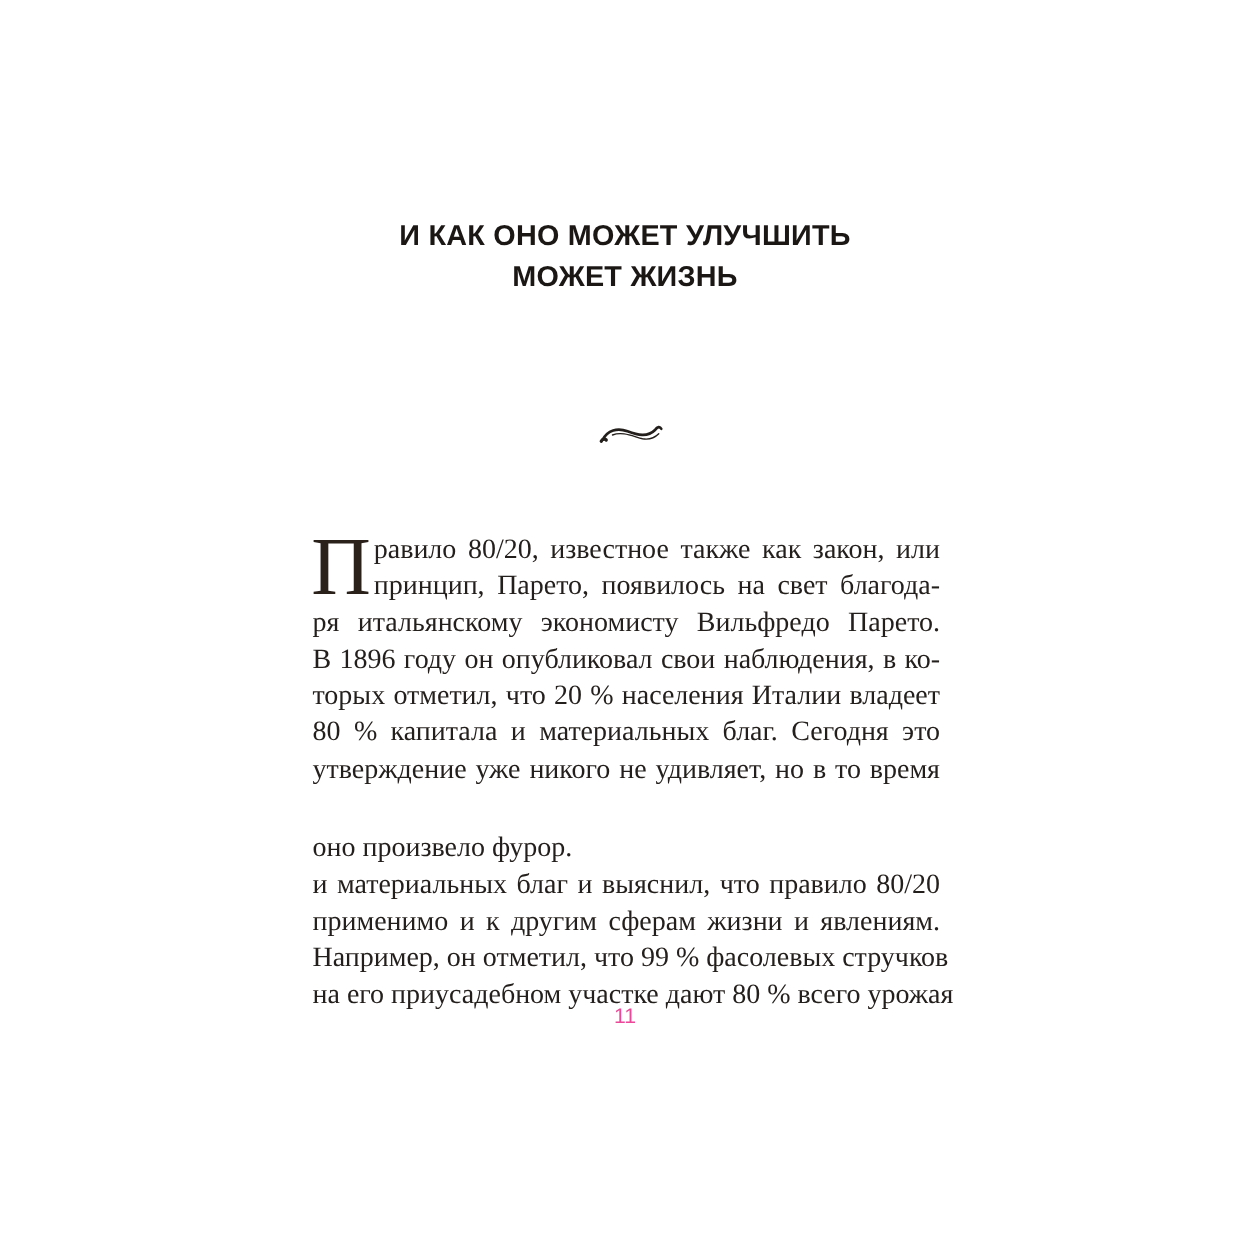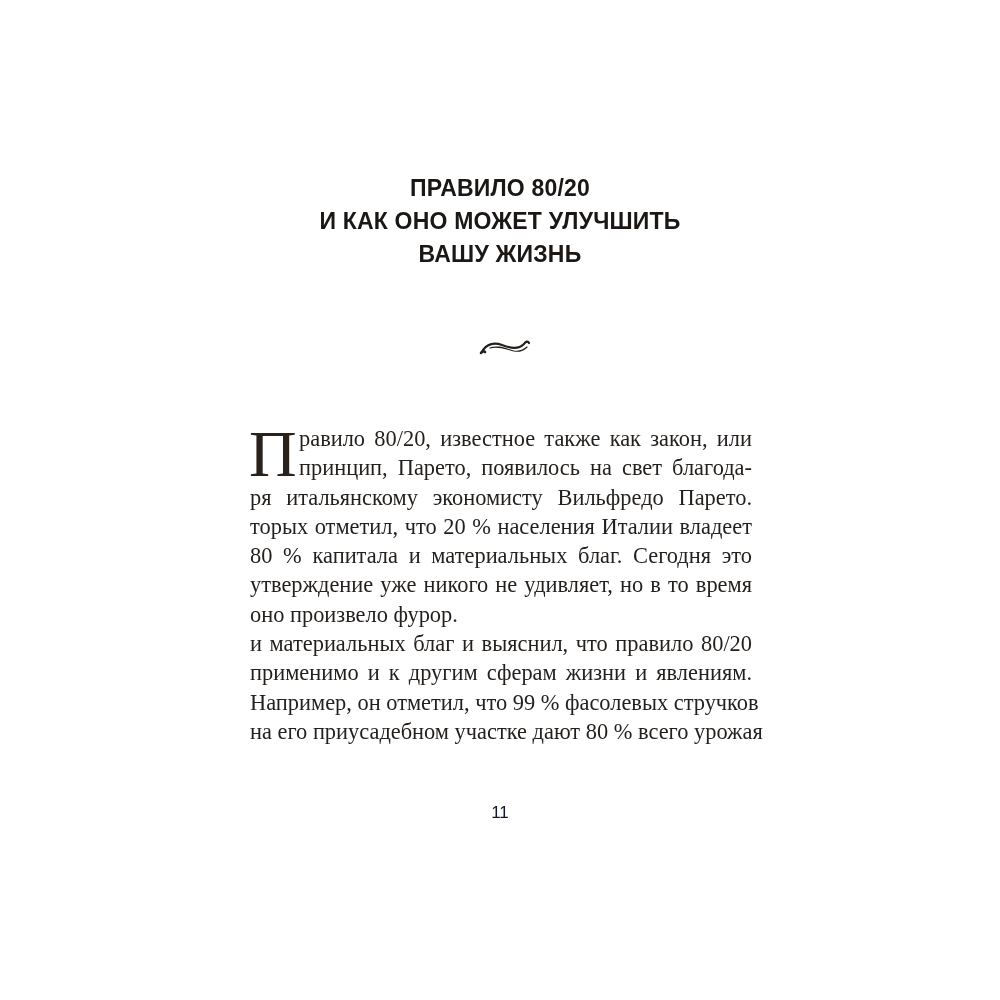--- a/index.html
+++ b/index.html
@@ -59,20 +59,21 @@
       margin: 0;
     }
     .line {
       display: block;
       text-align: justify;
       text-align-last: justify;
       white-space: nowrap;
     }
     .line.last {
       text-align-last: left;
+      margin-top: 34px;
     }
     .para2 .line.first {
       text-indent: 34px;
     }
     .dropcap-wrap {
       position: relative;
     }
     .dropcap {
       position: absolute;
       left: -1px;
@@ -86,46 +87,46 @@
       padding-left: 49px;
     }
     .page-number {
       position: absolute;
       left: 470px;
       width: 60px;
       top: 803px;
       text-align: center;
       font-family: "Liberation Sans", sans-serif;
       font-size: 17px;
-      color: #0f172a;
+      color: #ec4899;
     }
   </style>
 </head>
 <body>
 
 <div class="page">
 
   <h1 class="chapter-title" style="margin:0;">
-    <span class="line" style="text-align:center;text-align-last:center;">ПРАВИЛО 80/20</span>
     <span class="line" style="text-align:left;text-align-last:center;">И КАК ОНО МОЖЕТ УЛУЧШИТЬ</span>
-    <span class="line" style="text-align:center;text-align-last:center;">ВАШУ ЖИЗНЬ</span>
+    <span class="line" style="text-align:center;text-align-last:center;">МОЖЕТ ЖИЗНЬ</span>
   </h1>
 
   <svg class="ornament" viewBox="0 0 54 26" xmlns="http://www.w3.org/2000/svg">
     <path d="M4 20 C 8 12, 16 10, 24 13 C 32 16, 40 18, 46 12 C 48 9, 50 9, 51 11" fill="none" stroke="#231f1c" stroke-width="2.2" stroke-linecap="round"></path>
     <path d="M3 21 C 4 19, 6 19, 7 20" fill="none" stroke="#231f1c" stroke-width="2.6" stroke-linecap="round"></path>
     <path d="M12 16 C 20 13, 28 17, 36 19 C 42 20, 46 18, 49 15" fill="none" stroke="#231f1c" stroke-width="1.1" stroke-linecap="round"></path>
   </svg>
 
   <div class="body-text">
     <p class="para1 dropcap-wrap">
       <span class="dropcap">П</span>
       <span class="line indented">равило 80/20, известное также как закон, или</span>
       <span class="line indented">принцип, Парето, появилось на свет благода-</span>
       <span class="line">ря итальянскому экономисту Вильфредо Парето.</span>
+      <span class="line">В 1896 году он опубликовал свои наблюдения, в ко-</span>
       <span class="line">торых отметил, что 20 % населения Италии владеет</span>
       <span class="line">80 % капитала и материальных благ. Сегодня это</span>
       <span class="line">утверждение уже никого не удивляет, но в то время</span>
       <span class="line last">оно произвело фурор.</span>
     </p>
     <p class="para2">
       <span class="line">и материальных благ и выяснил, что правило 80/20</span>
       <span class="line">применимо и к другим сферам жизни и явлениям.</span>
       <span class="line">Например, он отметил, что 99 % фасолевых стручков</span>
       <span class="line">на его приусадебном участке дают 80 % всего урожая</span>

